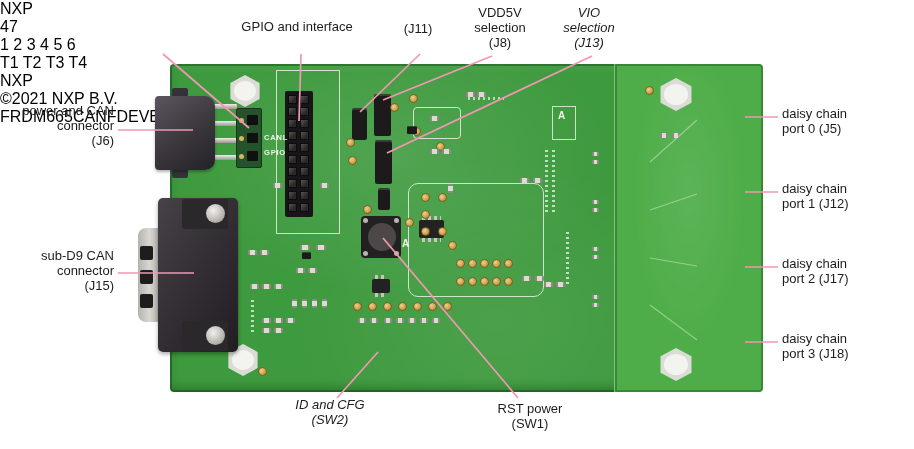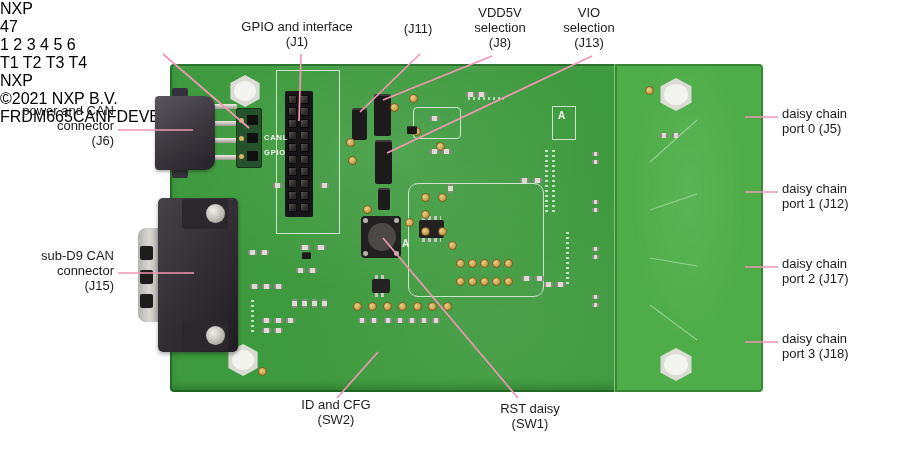--- a/index.html
+++ b/index.html
@@ -5,28 +5,28 @@
   html,body{margin:0;padding:0;background:#fff;}
   #canvas{position:relative;width:914px;height:449px;background:#ffffff;overflow:hidden;
           font-family:"Liberation Sans",sans-serif;}
   
   .co{position:absolute;font:13px/15px "Liberation Sans",sans-serif;color:#1c1c1c;z-index:9;}
   .co div{white-space:nowrap;}
   .co-j10{left:90px;top:19px;width:130px;text-align:center;}
   .co-j1 {left:232px;top:19px;width:130px;text-align:center;}
   .co-j11{left:358px;top:21px;width:120px;text-align:center;}
   .co-j8 {left:450px;top:5px;width:100px;text-align:center;}
-  .co-j13{left:539px;top:5px;width:100px;text-align:center;}
+  .co-j13{left:539px;top:5px;width:100px;text-align:center;font-style:italic;}
   .co-j6 {left:8px;top:103px;width:106px;text-align:right;}
   .co-j15{left:8px;top:248px;width:106px;text-align:right;}
   .co-j5 {left:782px;top:106px;}
   .co-j12{left:782px;top:181px;}
   .co-j17{left:782px;top:256px;}
   .co-j18{left:782px;top:331px;}
-  .co-sw2{left:286px;top:397px;width:100px;text-align:center;}
+  .co-sw2{left:280px;top:397px;width:100px;text-align:center;font-style:italic;}
   .co-sw1{left:480px;top:401px;width:100px;text-align:center;}
   
   #overlay{position:absolute;left:0;top:0;z-index:8;pointer-events:none;}
   #overlay .lead{stroke:#f197b2;stroke-width:1.7;}
   #overlay .trace{stroke:rgba(225,245,220,.45);stroke-width:1.2;}
   
   #board{position:absolute;left:170px;top:64px;width:592px;height:328px;z-index:0;border-radius:4px;
          background:
            radial-gradient(ellipse at 38% 28%, rgba(255,255,255,.10), transparent 42%),
            radial-gradient(ellipse at 55% 78%, rgba(255,255,255,.07), transparent 45%),
@@ -348,21 +348,20 @@
       <line class="lead" x1="745" y1="267" x2="778" y2="267"></line>
       <line class="lead" x1="745" y1="342" x2="778" y2="342"></line>
       <line class="lead" x1="378" y1="352" x2="337" y2="398"></line>
       <line class="lead" x1="383" y1="238" x2="518" y2="398"></line>
     </g>
   </svg>
 
   
   <div class="co co-j1">
     <div>GPIO and interface</div>
-    <div>(J1)</div>
   </div>
   <div class="co co-j11">
     <div>(J11)</div>
   </div>
   <div class="co co-j8">
     <div>VDD5V</div>
     <div>selection</div>
     <div>(J8)</div>
   </div>
   <div class="co co-j13">
@@ -394,17 +393,17 @@
   </div>
   <div class="co co-j18">
     <div>daisy chain</div>
     <div>port 3 (J18)</div>
   </div>
   <div class="co co-sw2">
     <div>ID and CFG</div>
     <div>(SW2)</div>
   </div>
   <div class="co co-sw1">
-    <div>RST daisy</div>
+    <div>RST power</div>
     <div>(SW1)</div>
   </div>
 
 </div>
 
 </body></html>

